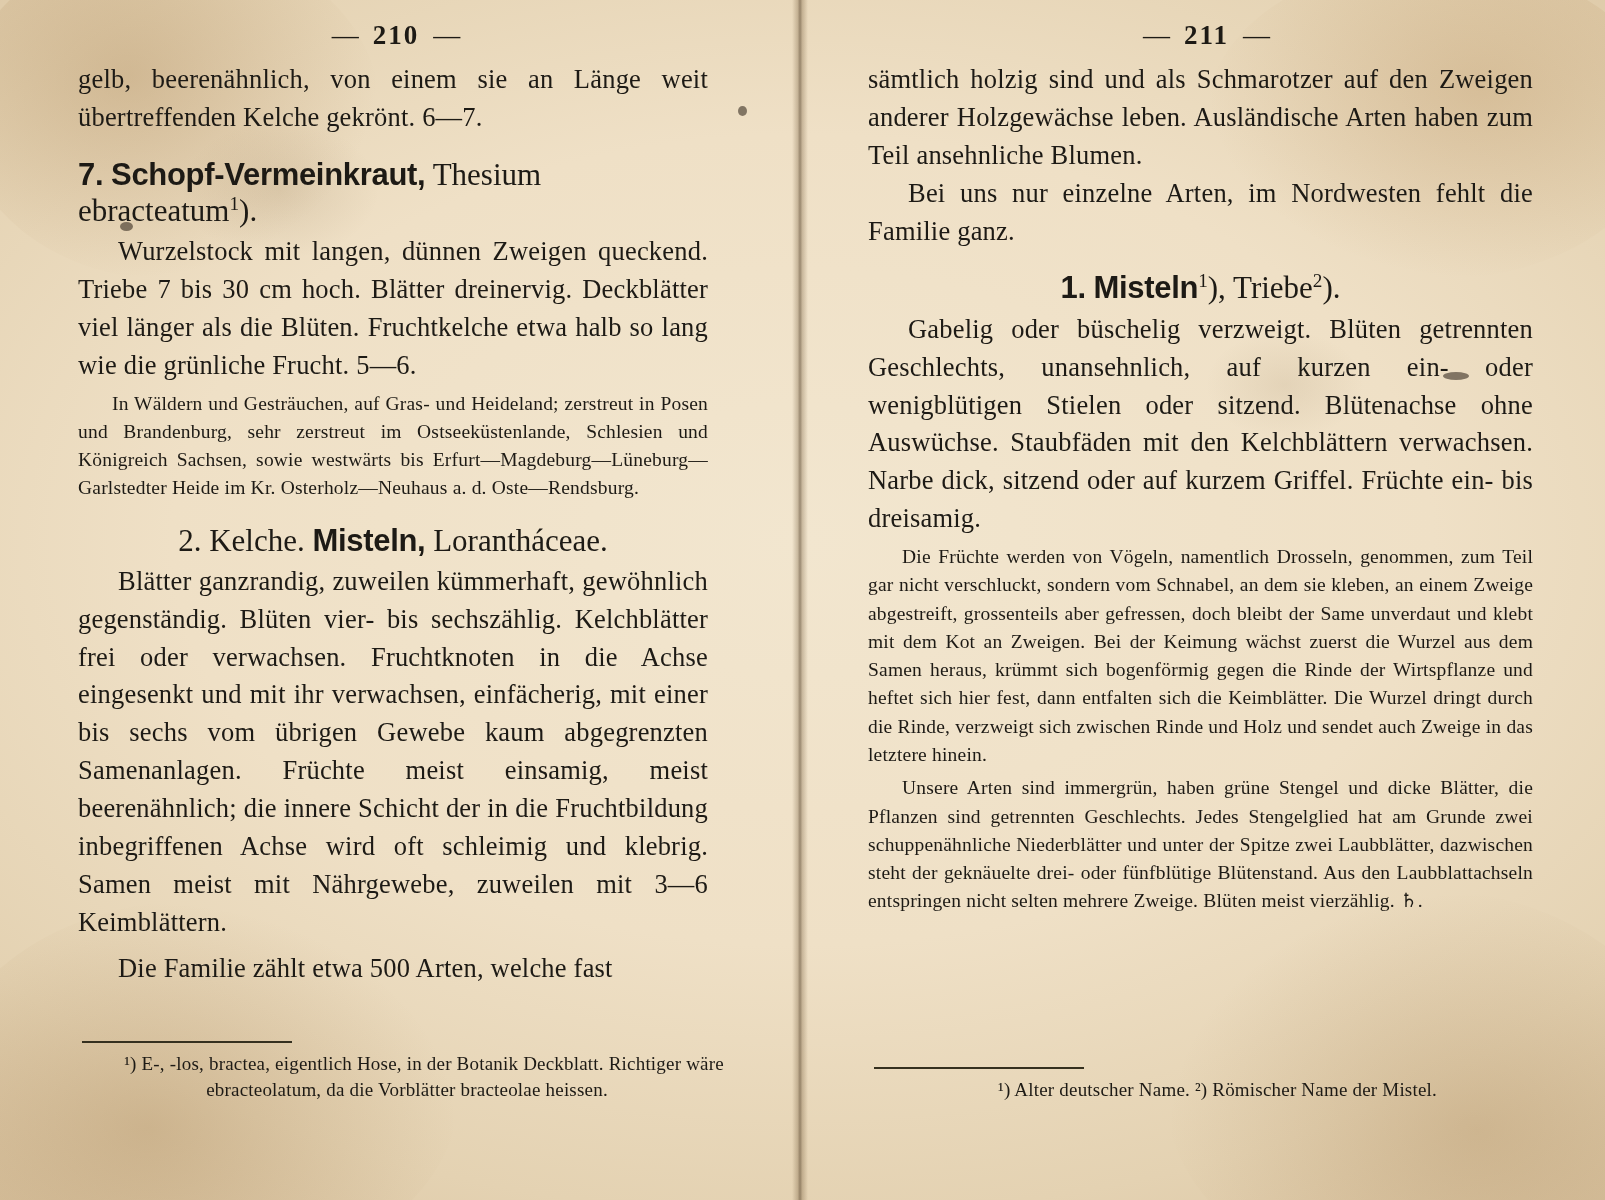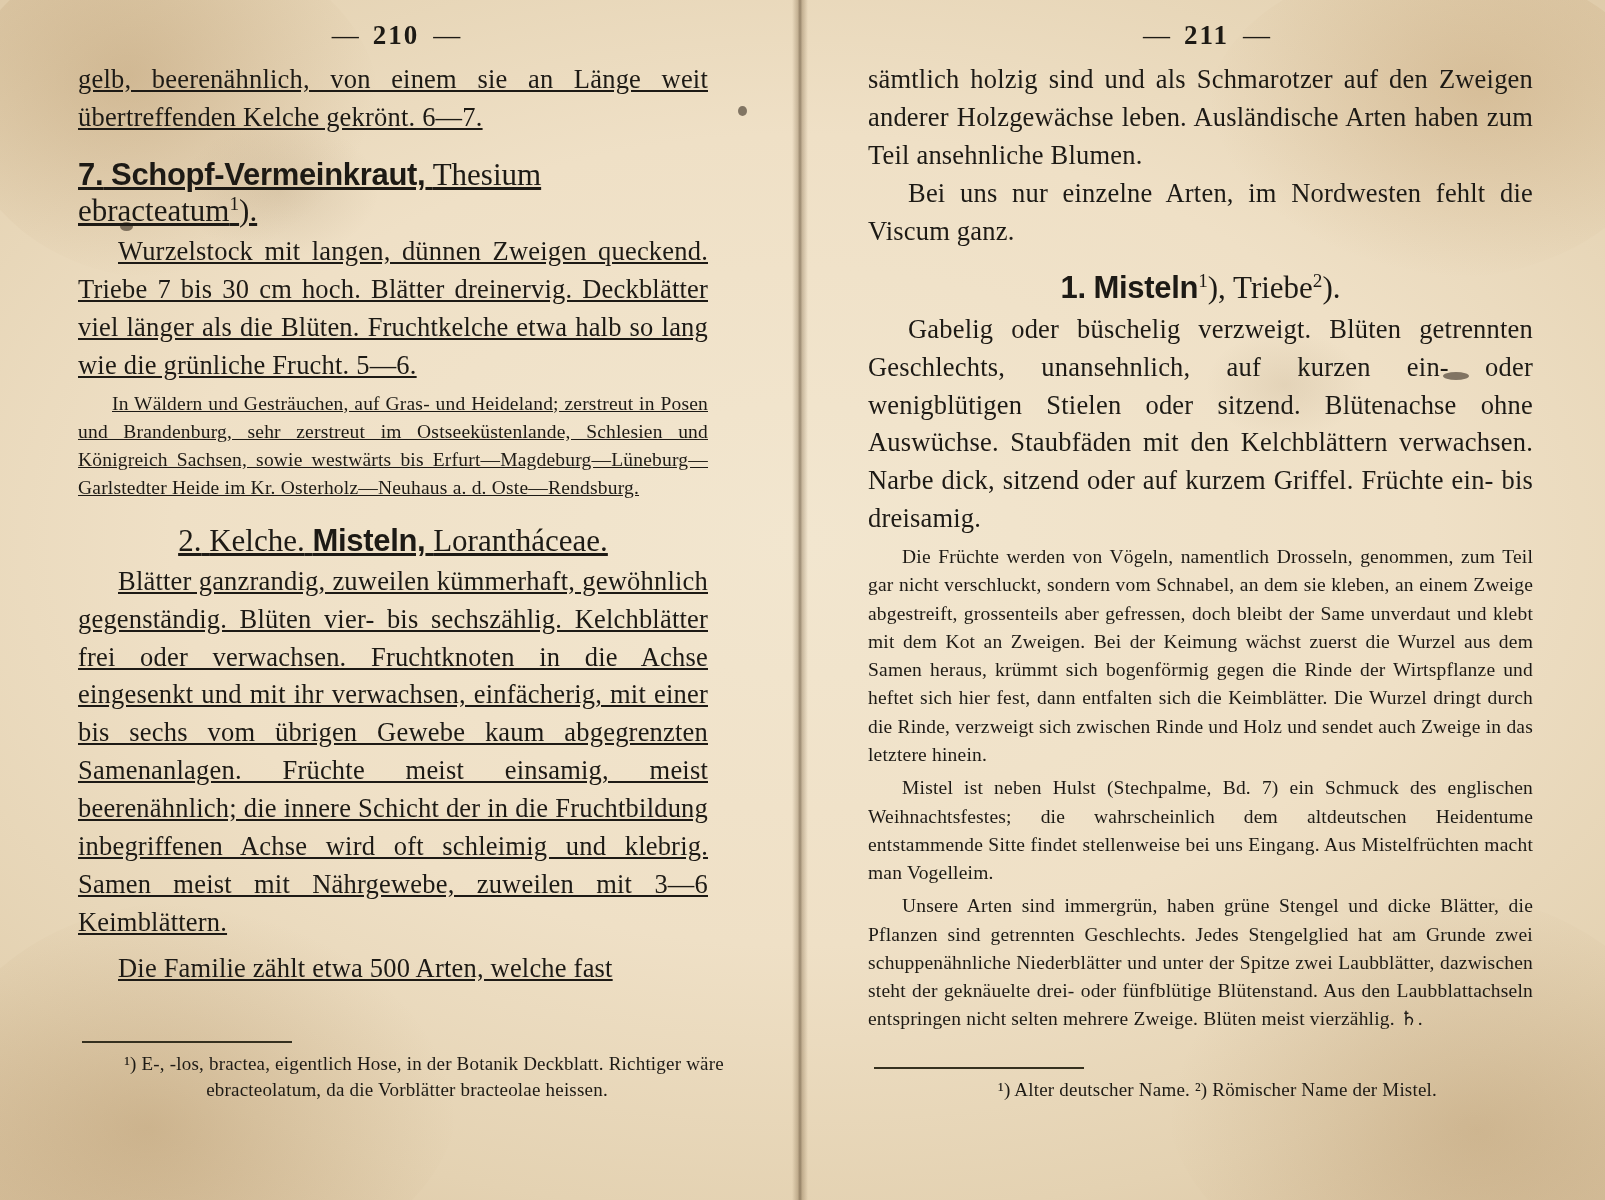--- a/index.html
+++ b/index.html
@@ -67,21 +67,21 @@
     font-size: 27px;
     letter-spacing: 2px;
     padding-top: 20px;
     font-weight: 600;
   }
   .folio .dash { letter-spacing: 0; padding: 0 14px; font-weight: 400; }
 
   .col {
     padding: 10px 0 0 0;
   }
-  .page.left .col  { margin: 0 84px 0 78px; text-decoration: underline; }
+  .page.left .col  { margin: 0 84px 0 78px; }
   .page.right .col { margin: 0 72px 12px 60px; }
 
   p {
     margin: 0;
     text-align: justify;
     text-justify: inter-word;
   }
   .body {
     font-size: 26.5px;
     line-height: 1.43;
@@ -197,33 +197,32 @@
   <div class="page right">
 
     <div class="folio">
       <span class="dash">—</span><span>211</span><span class="dash">—</span>
     </div>
 
     <div class="col">
 
       <p class="body">sämtlich holzig sind und als Schmarotzer auf den Zweigen anderer Holzgewächse leben. Ausländische Arten haben zum Teil ansehnliche Blumen.</p>
 
-      <p class="body ind">Bei uns nur einzelne Arten, im Nordwesten fehlt die Viscum ganz.</p>
+      <p class="body ind">Bei uns nur einzelne Arten, im Nordwesten fehlt die Familie ganz.</p>
 
       <h3 class="head center">
         <span class="sans-bold">1.</span>
         <span class="sans-bold">Misteln</span><sup>1</sup><span>),</span>
         <span>Triebe</span><sup>2</sup><span>).</span>
       </h3>
 
       <p class="body ind">Gabelig oder büschelig verzweigt. Blüten getrennten Geschlechts, unansehnlich, auf kurzen ein- oder wenigblütigen Stielen oder sitzend. Blütenachse ohne Auswüchse. Staubfäden mit den Kelchblättern verwachsen. Narbe dick, sitzend oder auf kurzem Griffel. Früchte ein- bis dreisamig.</p>
 
       <p class="small ind">Die Früchte werden von Vögeln, namentlich Drosseln, genommen, zum Teil gar nicht verschluckt, sondern vom Schnabel, an dem sie kleben, an einem Zweige abgestreift, grossenteils aber gefressen, doch bleibt der Same unverdaut und klebt mit dem Kot an Zweigen. Bei der Keimung wächst zuerst die Wurzel aus dem Samen heraus, krümmt sich bogenförmig gegen die Rinde der Wirtspflanze und heftet sich hier fest, dann entfalten sich die Keimblätter. Die Wurzel dringt durch die Rinde, verzweigt sich zwischen Rinde und Holz und sendet auch Zweige in das letztere hinein.</p>
 
-      <p class="small ind">Mistel ist neben Hulst (Stechpalme, Bd. 7) ein Schmuck des englischen Weihnachtsfestes; die wahrscheinlich dem altdeutschen Heidentume entstammende Sitte findet stellenweise bei uns Eingang. Aus Mistelfrüchten macht man Vogelleim.</p>
 
       <p class="small ind">Unsere Arten sind immergrün, haben grüne Stengel und dicke Blätter, die Pflanzen sind getrennten Geschlechts. Jedes Stengelglied hat am Grunde zwei schuppenähnliche Niederblätter und unter der Spitze zwei Laubblätter, dazwischen steht der geknäuelte drei- oder fünfblütige Blütenstand. Aus den Laubblattachseln entspringen nicht selten mehrere Zweige. Blüten meist vierzählig. ♄.</p>
 
     </div>
 
     <div class="fn-block">
       <div class="footnote-rule"></div>
       <p class="footnote center">¹) Alter deutscher Name.  ²) Römischer Name der Mistel.</p>
     </div>
   </div>

